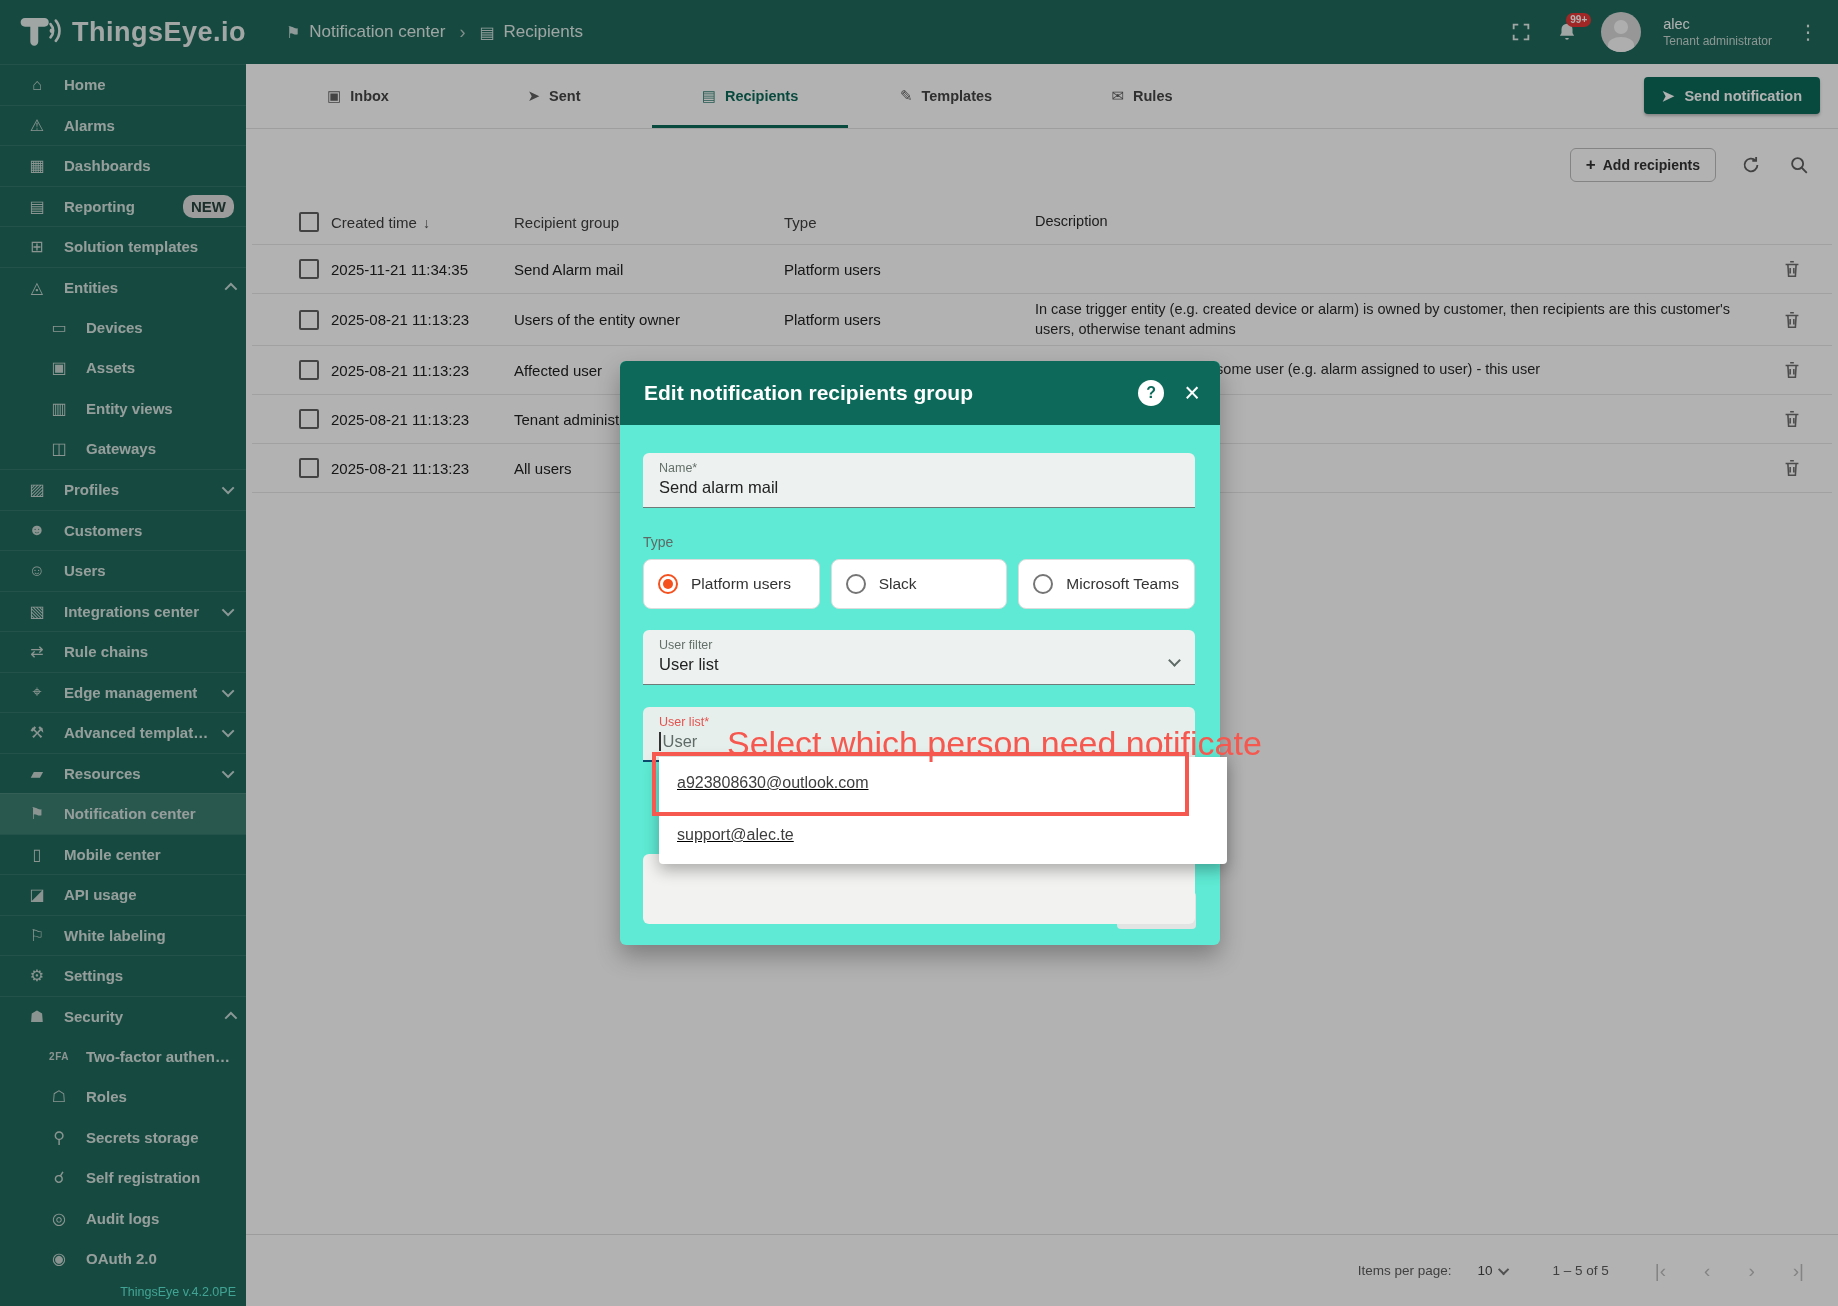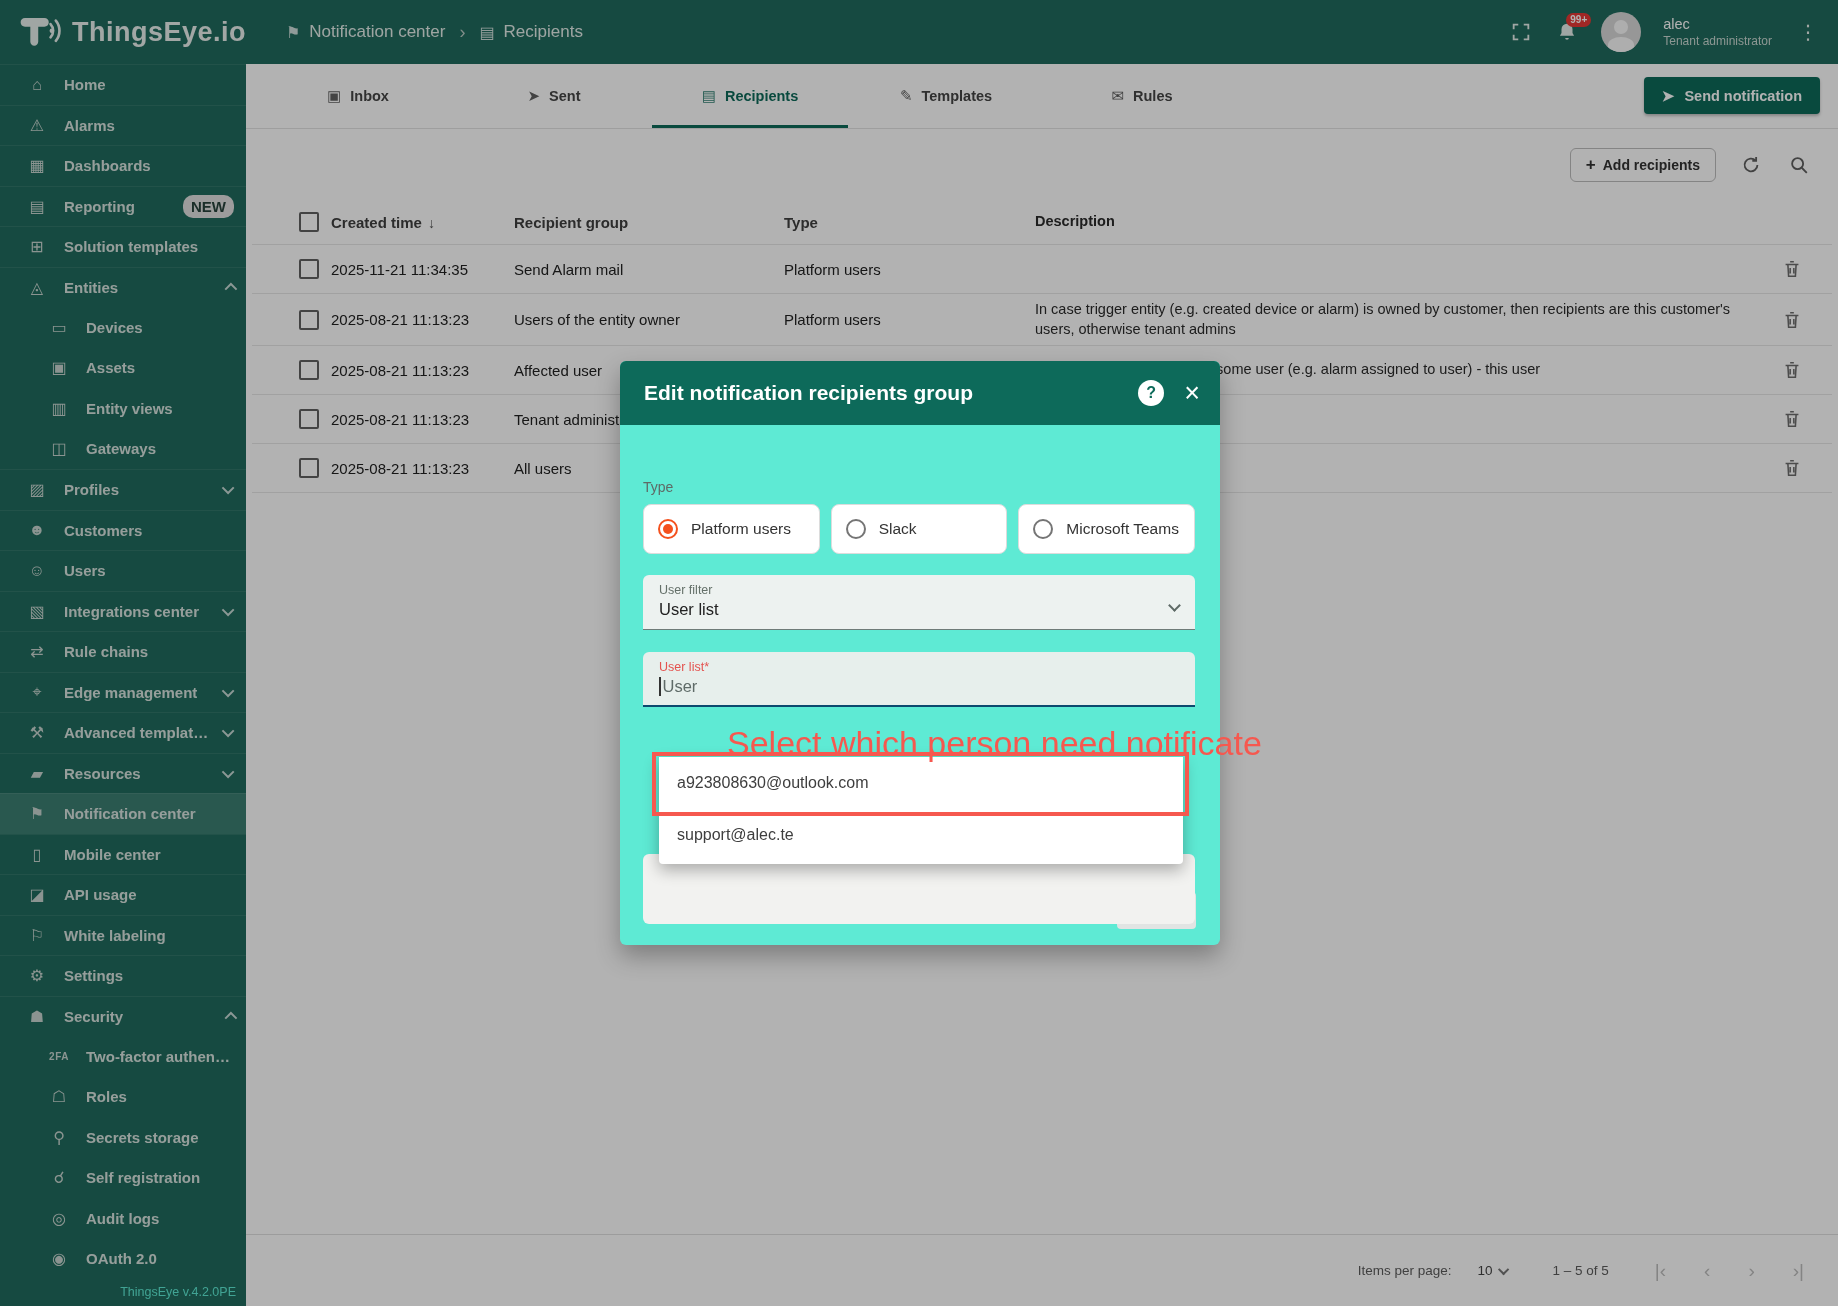--- a/index.html
+++ b/index.html
@@ -67,21 +67,21 @@
 
   .toolbar { height:71px; flex:0 0 71px; display:flex; align-items:center; justify-content:flex-end;
              gap:22px; padding-right:26px; }
   .add-btn { height:34px; background:none; border:1px solid #BDBDBD; border-radius:6px; padding:0 15px;
              font-size:14px; font-weight:bold; color:#333; display:flex; align-items:center; gap:7px;
              font-family:inherit; cursor:pointer; }
   .tool-ic { width:26px; height:26px; display:flex; align-items:center; justify-content:center; cursor:pointer; }
 
   .table { flex:1; font-size:15px; }
   .trow, .thead { display:flex; align-items:center; border-bottom:1px solid #E7E7E7; margin:0 6px; }
-  .thead { height:45px; color:#3F3F3F; font-weight:bold; }
+  .thead { height:45px; color:#3F3F3F; font-weight:normal; }
   .trow { min-height:49px; color:#222; }
   .cell-check { flex:0 0 79px; display:flex; padding-left:47px; }
   .cbox { width:20px; height:20px; border:2px solid #616161; border-radius:2px; background:transparent; }
   .cell-created { flex:0 0 183px; }
   .cell-group { flex:0 0 270px; }
   .cell-type { flex:0 0 251px; }
   .cell-desc { flex:1; font-size:14.5px; line-height:1.35; padding:6px 10px 6px 0; color:#2B2B2B; }
   .cell-actions { flex:0 0 80px; display:flex; justify-content:center; }
   .sort { font-size:14px; color:#555; margin-left:6px; }
 
@@ -131,22 +131,22 @@
   .ghost-field { position:absolute; left:23px; right:25px; top:429px; height:70px; background:#F2F2F0;
                  border-radius:6px; }
   .modal-foot { height:70px; flex:0 0 70px; display:flex; align-items:center; justify-content:flex-end;
                 gap:16px; padding-right:24px; }
   .btn-cancel { background:none; border:none; font-family:inherit; font-size:15px; font-weight:bold;
                 color:#333; padding:8px 12px; cursor:pointer; }
   .btn-save { background:#E1E4E3; border:none; font-family:inherit; font-size:15px; font-weight:bold;
               color:#9CA3A1; padding:10px 22px; border-radius:4px; cursor:default; }
 
   
-  .dropdown { position:absolute; left:659px; top:757px; width:524px; z-index:60; background:#fff;
-              box-shadow:0 6px 16px rgba(0,0,0,0.3); border-radius:0 0 4px 4px; padding-bottom:3px; }
+  .dropdown { position:absolute; left:659px; top:757px; width:568px; z-index:60; background:#fff;
+              box-shadow:0 6px 16px rgba(0,0,0,0.3); border-radius:0 0 4px 4px; padding-bottom:3px;text-decoration:underline; }
   .opt { height:52px; display:flex; align-items:center; padding:0 18px; font-size:16px; color:#3E3E3E;
          cursor:pointer; }
 
   
   .anno-rect { position:absolute; left:652px; top:752px; width:537px; height:64px;
                border:4px solid #F6584F; z-index:70; pointer-events:none; }
   .anno-text { position:absolute; left:727px; top:724px; font-size:34px; color:#F6584F; z-index:70;
                white-space:nowrap; pointer-events:none; }
 </style>
 </head>
@@ -487,20 +487,24 @@
   <div class="modal-head">
     <span class="modal-title">Edit notification recipients group</span>
     <span class="mh-right">
       <span class="help-circ">?</span>
       <span class="close-x">×</span>
     </span>
   </div>
   <div class="modal-body">
     <div class="ghost-field"></div>
 
+    <div class="field">
+      <div class="flabel">Name*</div>
+      <div class="fvalue">Send alarm mail</div>
+    </div>
 
     <div class="type-label">Type</div>
     <div class="type-cards" id="type-cards">
         <div class="card">
           <span class="radio checked"></span>
           <span>Platform users</span>
         </div>
         <div class="card">
           <span class="radio"></span>
           <span>Slack</span>

